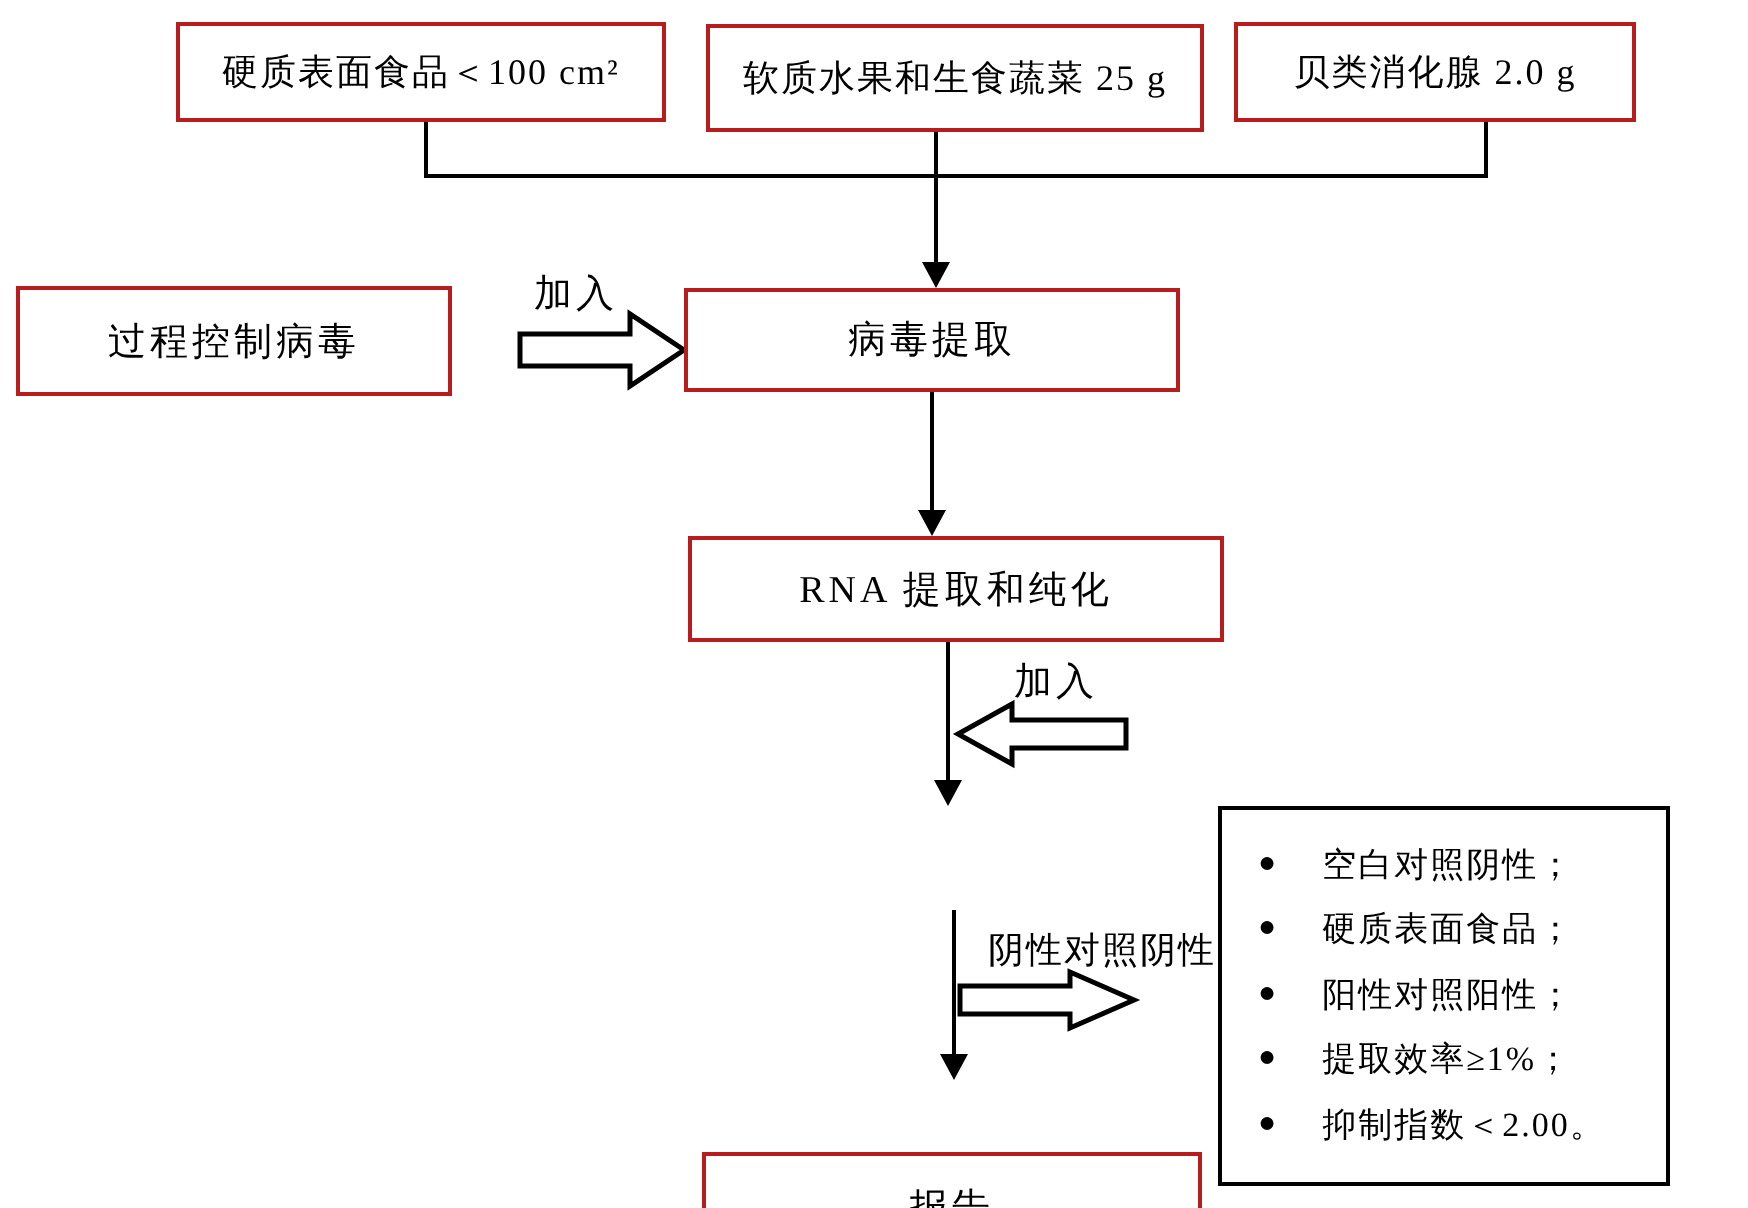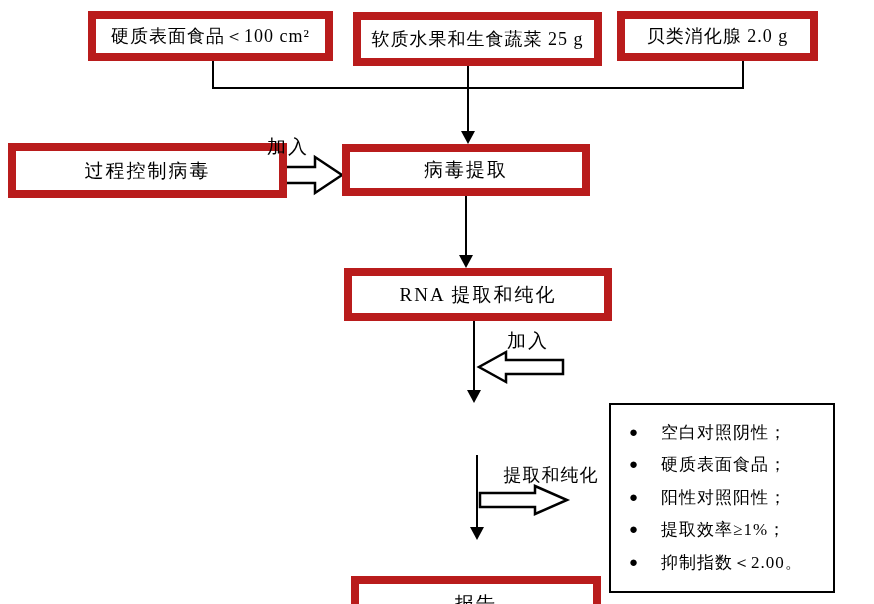--- a/index.html
+++ b/index.html
@@ -2,21 +2,21 @@
 <html><head>
 <meta charset="utf-8">
 <style>
   html,body{margin:0;padding:0;background:#ffffff;}
   .canvas{
     position:relative;width:874px;height:604px;background:#ffffff;
     font-family:"Liberation Serif","DejaVu Serif",serif;color:#000;
     overflow:hidden;
   }
   .node{
-    position:absolute;border:8px solid #b91c1c;background:#fff;
+    position:absolute;border:2px solid #b91c1c;background:#fff;
     display:flex;align-items:center;justify-content:center;
     font-size:19px;letter-spacing:2px;text-align:center;box-sizing:border-box;
     white-space:nowrap;
   }
   .edge-label{
     position:absolute;font-size:19px;letter-spacing:2px;text-align:center;
     white-space:nowrap;
   }
   .svg-layer{position:absolute;left:0;top:0;width:874px;height:604px;}
   .criteria-box{
@@ -29,21 +29,21 @@
     display:flex;align-items:center;padding-left:18px;
     font-size:17px;letter-spacing:1px;white-space:nowrap;
   }
   .bullet{
     font-size:15px;margin-right:22px;line-height:1;
   }
   
   #n-hard{left:88px;top:11px;width:245px;height:50px;font-size:18px;letter-spacing:1px;}
   #n-soft{left:353px;top:12px;width:249px;height:54px;font-size:18px;letter-spacing:1px;}
   #n-shell{left:617px;top:11px;width:201px;height:50px;font-size:18px;letter-spacing:1px;}
-  #n-pcv{left:8px;top:143px;width:279px;height:55px;}
+  #n-pcv{left:8px;top:143px;width:218px;height:55px;}
   #n-vex{left:342px;top:144px;width:248px;height:52px;}
   #n-rna{left:344px;top:268px;width:268px;height:53px;}
   #n-amp{left:563px;top:340px;width:255px;height:52px;font-size:18px;letter-spacing:1px;}
   #n-pcr{left:348px;top:404px;width:249px;height:51px;}
   #n-rep{left:351px;top:540px;width:250px;height:56px;margin-top:36px;}
   #lbl-add-left{left:260px;top:134px;width:56px;}
   #lbl-add-right{left:500px;top:328px;width:56px;}
   #lbl-ensure{left:484px;top:463px;width:134px;font-size:18px;letter-spacing:1px;}
 </style>
 </head>
@@ -80,21 +80,21 @@
   <div class="node" id="n-soft">软质水果和生食蔬菜 25 g</div>
   <div class="node" id="n-shell">贝类消化腺 2.0 g</div>
 
   <div class="node" id="n-pcv">过程控制病毒</div>
   <div class="node" id="n-vex">病毒提取</div>
   <div class="node" id="n-rna">RNA 提取和纯化</div>
   <div class="node" id="n-rep">报告</div>
 
   <div class="edge-label" id="lbl-add-left">加入</div>
   <div class="edge-label" id="lbl-add-right">加入</div>
-  <div class="edge-label" id="lbl-ensure">提取和纯化</div>
+  <div class="edge-label" id="lbl-ensure">阴性对照阴性</div>
 
   <div class="criteria-box">
     <div class="criteria-row">
       <span class="bullet">●</span>
       <span>空白对照阴性；</span>
     </div>
     <div class="criteria-row">
       <span class="bullet">●</span>
       <span>硬质表面食品；</span>
     </div>

